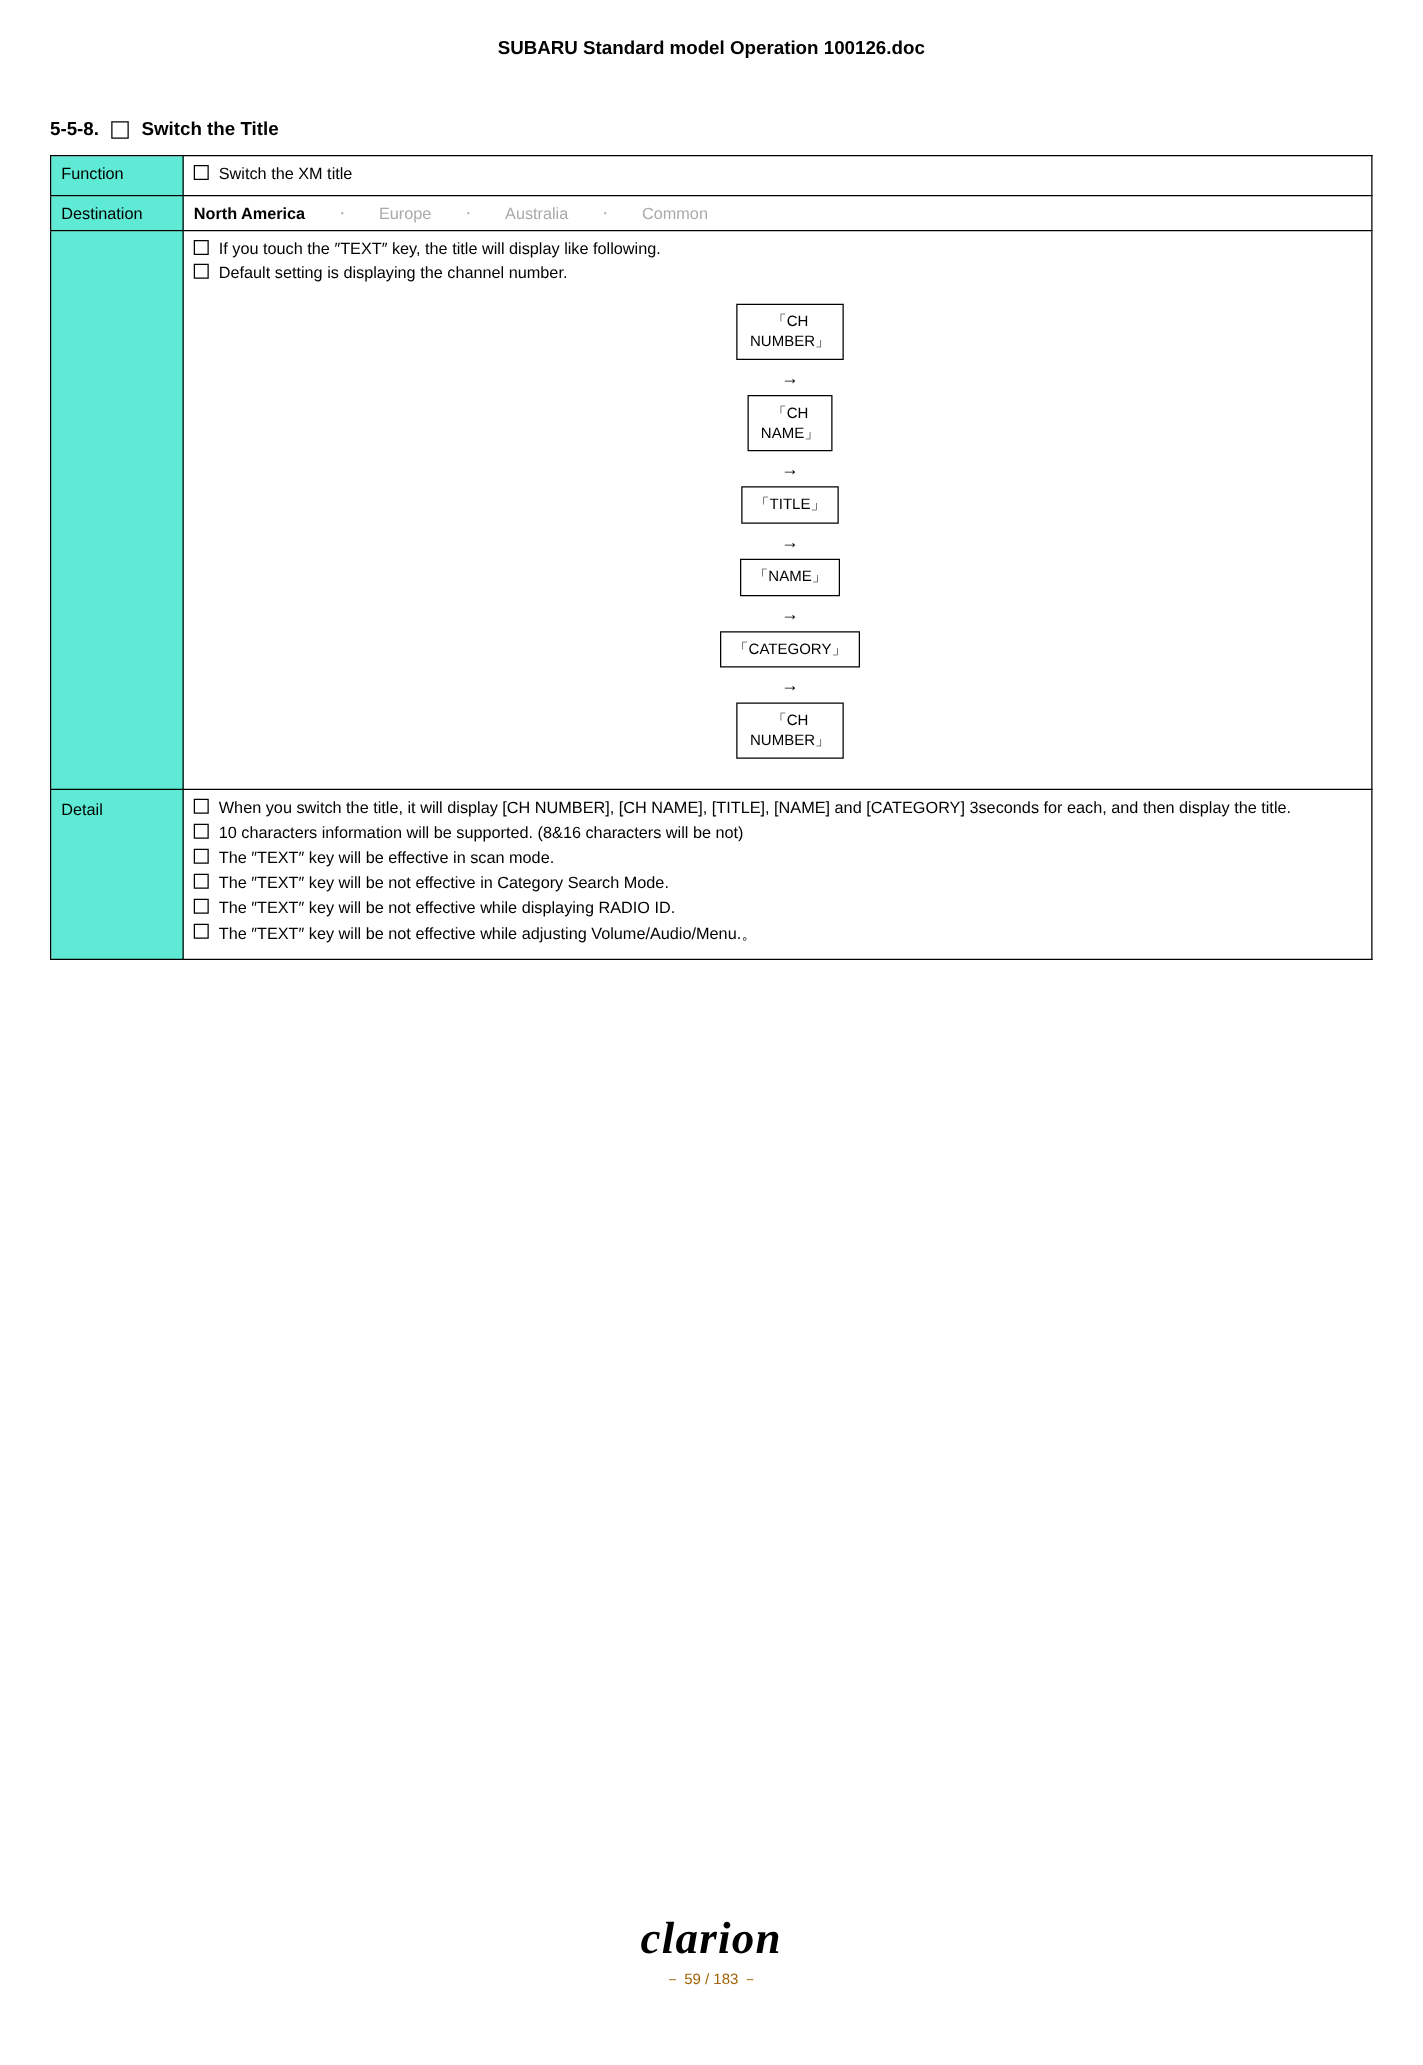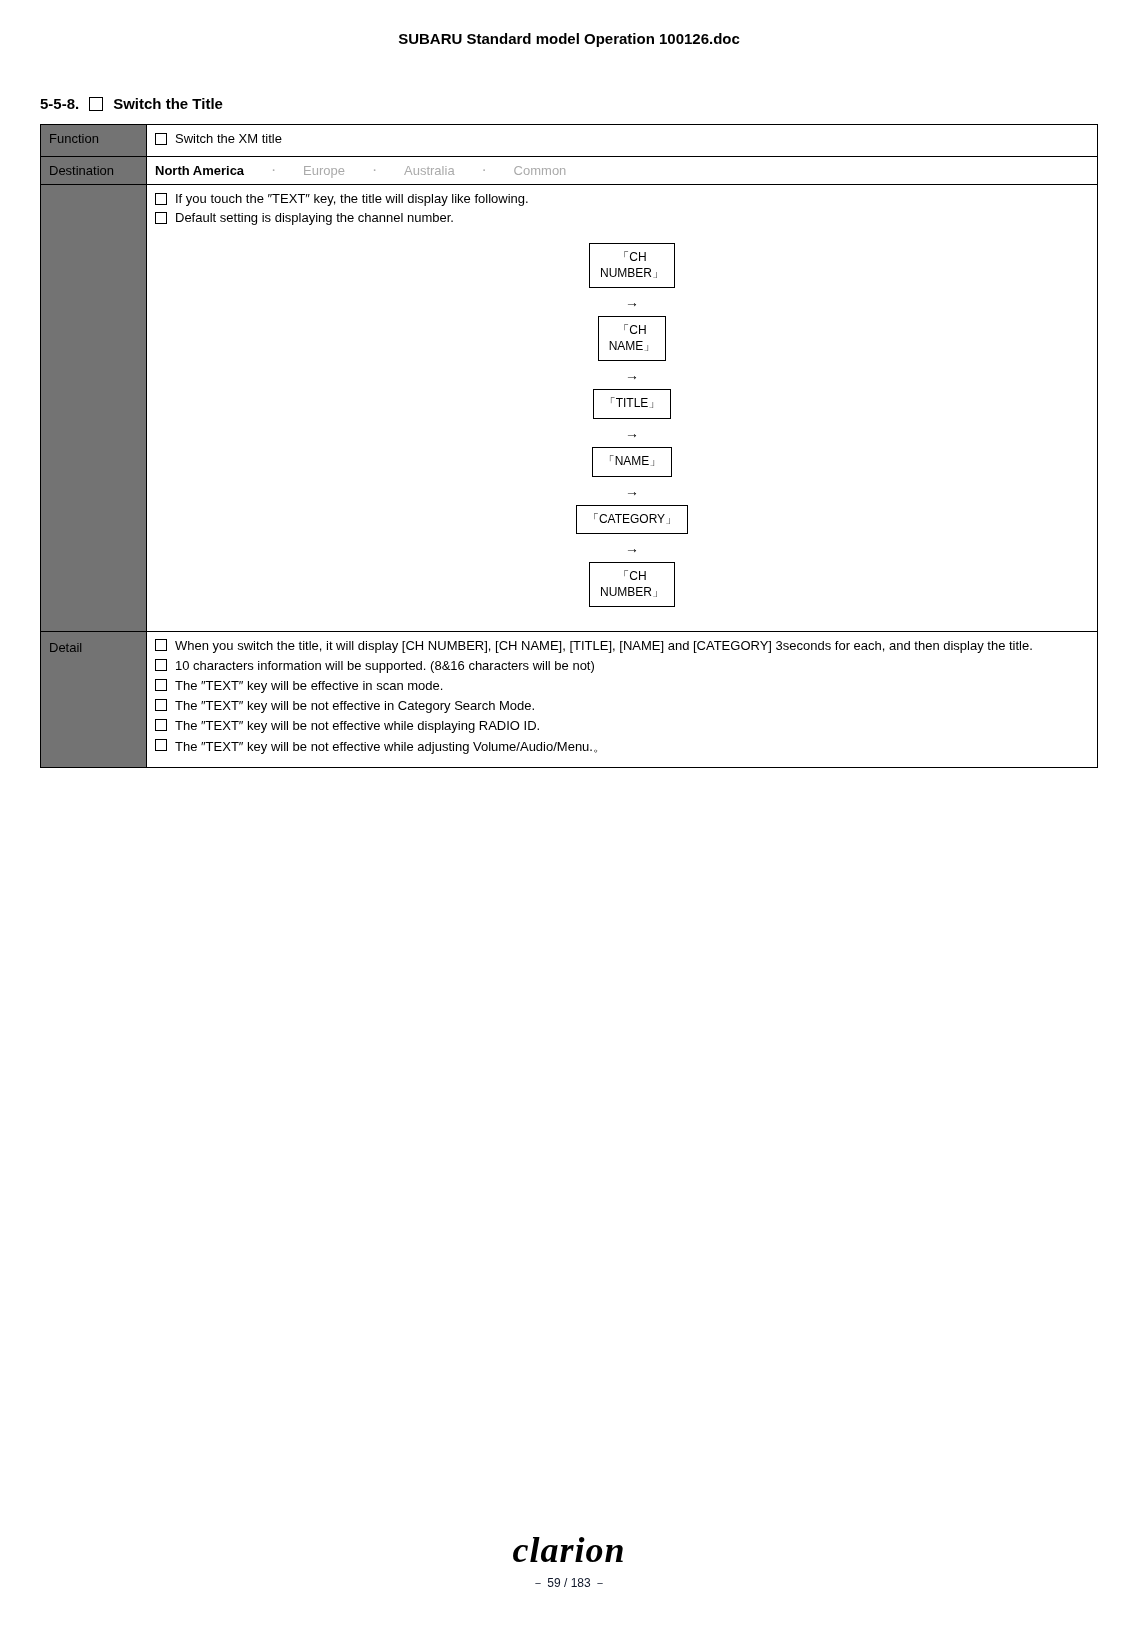--- a/index.html
+++ b/index.html
@@ -39,31 +39,31 @@
       border: 1.5px solid #000;
     }
     .main-table td {
       border: 1.5px solid #000;
       vertical-align: top;
       padding: 6px 8px;
     }
     .label-cell {
       width: 106px;
       font-weight: normal;
-      background: #737373;
+      background: #5eead4;
       vertical-align: middle;
       text-align: left;
       padding: 6px 8px;
     }
     .content-cell {
       padding: 6px 10px;
     }
     .checkbox-row {
       display: flex;
-      align-items: center;
+      align-items: flex-start;
       gap: 8px;
       margin-bottom: 4px;
     }
     .checkbox-sq-sm {
       width: 12px;
       height: 12px;
       border: 1.5px solid #000;
       display: inline-block;
       flex-shrink: 0;
       margin-top: 1px;
@@ -129,21 +129,21 @@
     .clarion-logo {
       font-size: 36px;
       font-family: 'Times New Roman', serif;
       font-style: italic;
       font-weight: bold;
       letter-spacing: 1px;
       color: #000;
     }
     .page-number {
       font-size: 12px;
-      color: #0f172a;
+      color: #a16207;
     }
   </style>
 </head>
 <body>
 
 <div class="doc-title">SUBARU Standard model Operation 100126.doc</div>
 
 <div class="section-header">
   <span>5-5-8.</span>
   <span class="checkbox-sq"></span>

